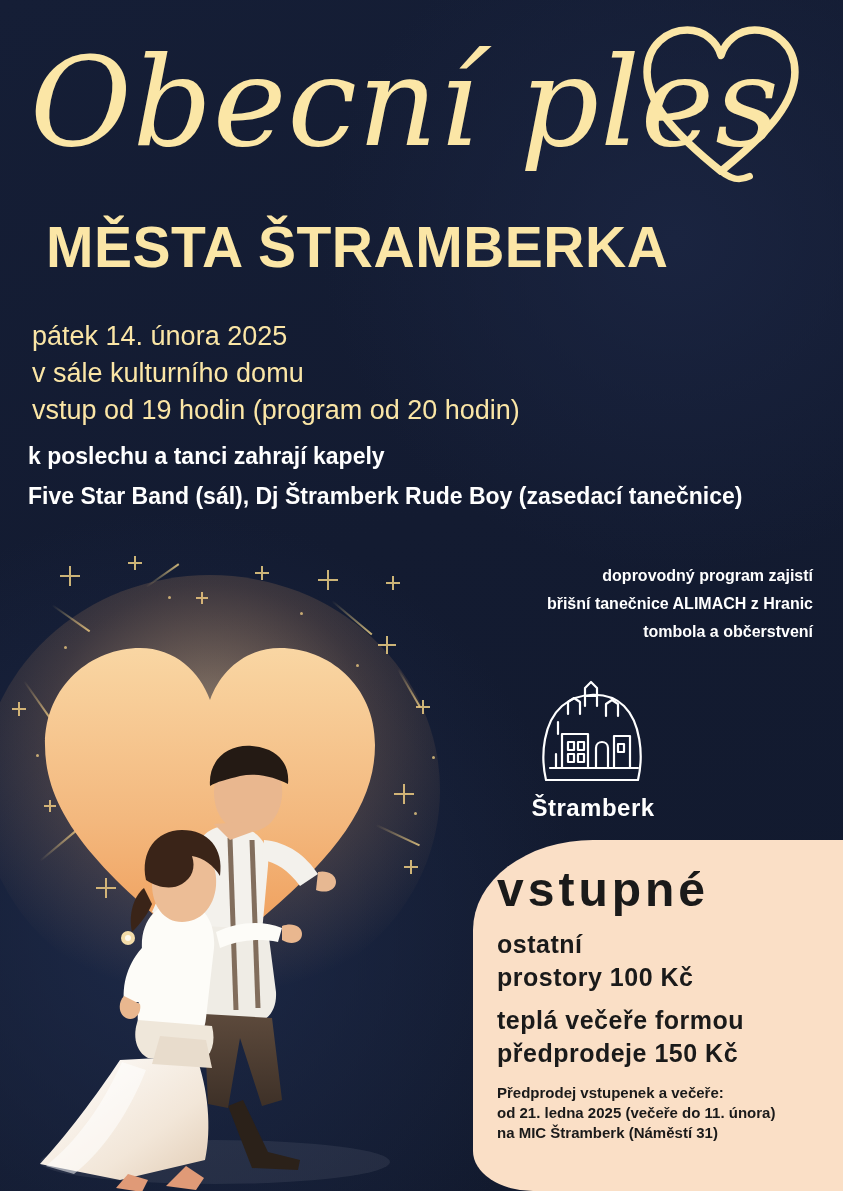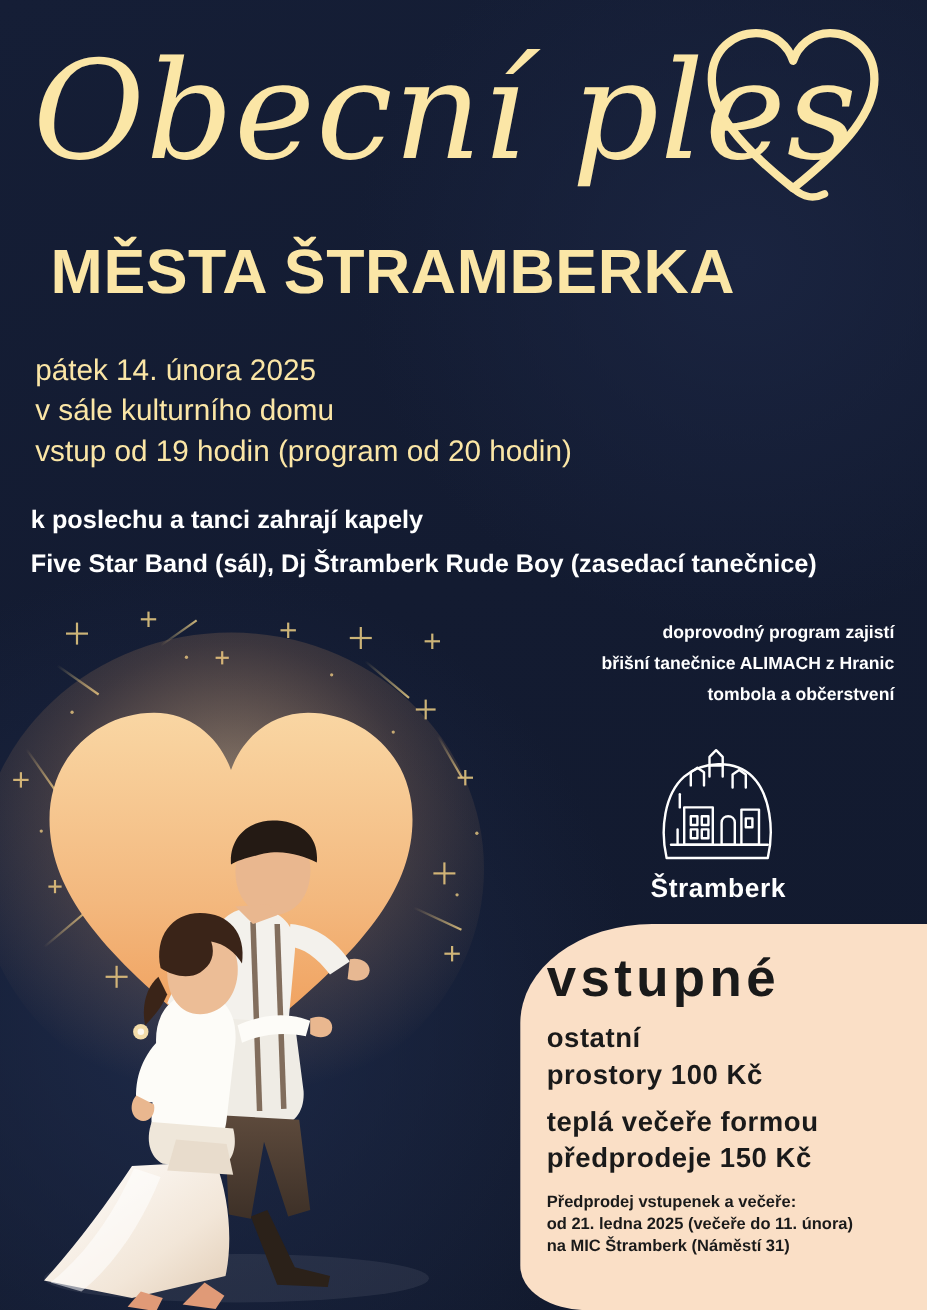--- a/index.html
+++ b/index.html
@@ -94,21 +94,21 @@
     left: 32px;
     top: 318px;
     color: #fbe6a6;
     font-size: 27px;
     font-weight: normal;
     line-height: 37px;
   }
   .info-bands {
     position: absolute;
     left: 28px;
-    top: 452px;
+    top: 436px;
     color: #ffffff;
     font-size: 23px;
     font-weight: bold;
     line-height: 40px;
     white-space: nowrap;
   }
   .info-extra {
     position: absolute;
     right: 30px;
     top: 562px;
@@ -116,21 +116,21 @@
     text-align: right;
     color: #ffffff;
     font-size: 16px;
     font-weight: bold;
     line-height: 28px;
   }
 
   
   .town-logo {
     position: absolute;
-    left: 588px;
+    left: 528px;
     top: 676px;
     width: 130px;
     text-align: center;
   }
   .town-logo svg { display: block; margin: 0 auto; }
   .town-name {
     margin-top: 6px;
     color: #ffffff;
     font-size: 24px;
     font-weight: bold;

